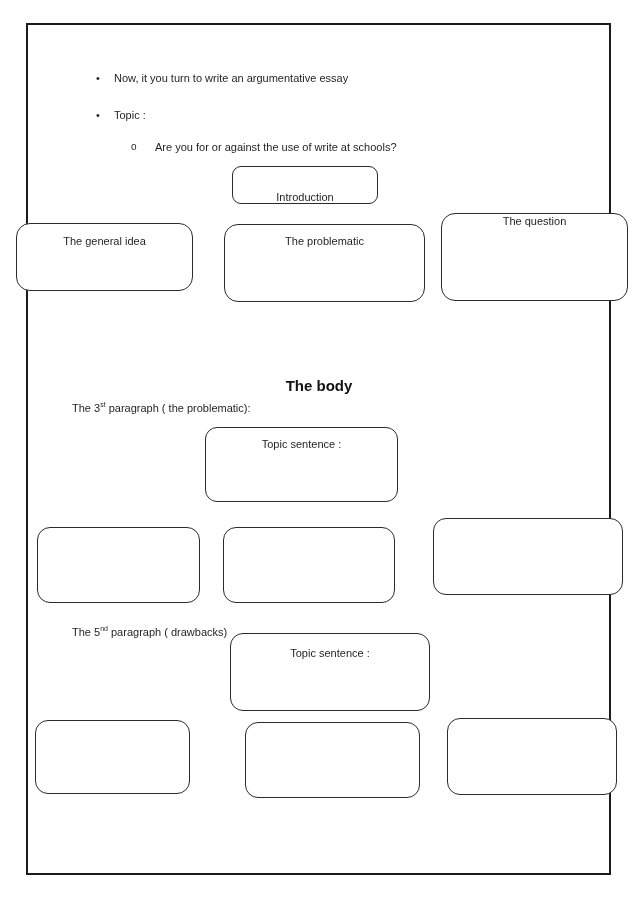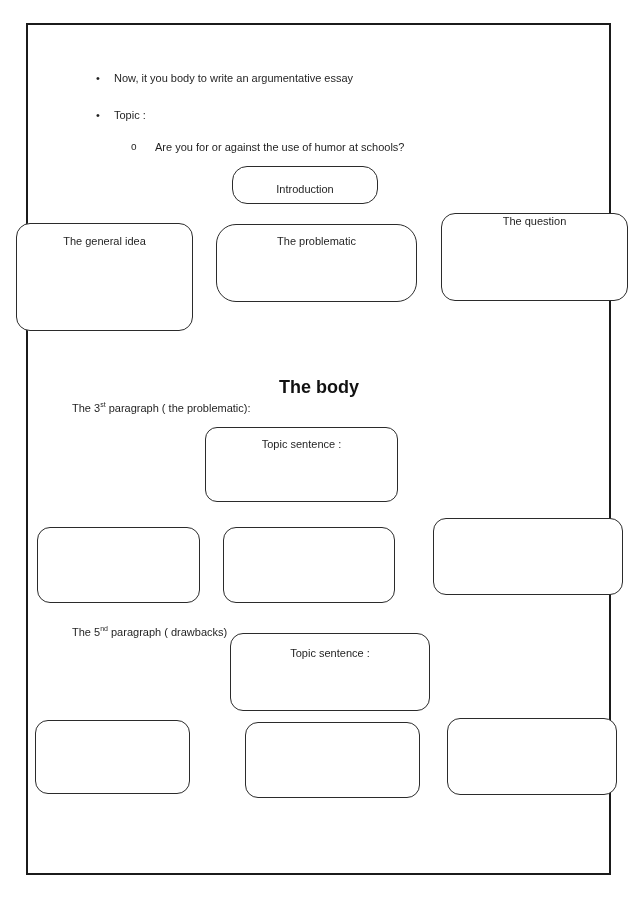--- a/index.html
+++ b/index.html
@@ -55,21 +55,21 @@
     display: block;
     white-space: nowrap;
   }
   .body-heading {
     position: absolute;
     left: 0;
     top: 377px;
     width: 638px;
     text-align: center;
     font-weight: bold;
-    font-size: 18px;
+    font-size: 15px;
     color: #111111;
   }
   .para-label {
     position: absolute;
     left: 72px;
     white-space: nowrap;
   }
   .para-label sup {
     font-size: 7px;
     vertical-align: super;
@@ -78,42 +78,42 @@
 </style>
 </head>
 <body>
 
 <div class="canvas">
 
   <div class="page-border"></div>
 
   <div class="bullet-line" style="left:96px; top:72px;">
     <span class="marker">•</span>
-    <span class="btext">Now, it you body to write an argumentative essay</span>
+    <span class="btext">Now, it you turn to write an argumentative essay</span>
   </div>
 
   <div class="bullet-line" style="left:96px; top:109px;">
     <span class="marker">•</span>
     <span class="btext">Topic :</span>
   </div>
 
   <div class="bullet-line sub" style="left:131px; top:141px;">
     <span class="marker">o</span>
-    <span class="btext">Are you for or against the use of humor at schools?</span>
+    <span class="btext">Are you for or against the use of write at schools?</span>
   </div>
 
-  <div class="rbox" style="left:232px; top:166px; width:146px; height:38px; border-radius:15px; padding-top:16px;">
+  <div class="rbox" style="left:232px; top:166px; width:146px; height:38px; border-radius:9px; padding-top:24px;">
     <span class="box-label">Introduction</span>
   </div>
 
-  <div class="rbox" style="left:16px; top:223px; width:177px; height:108px; border-radius:14px; padding-top:11px;">
+  <div class="rbox" style="left:16px; top:223px; width:177px; height:68px; border-radius:14px; padding-top:11px;">
     <span class="box-label">The general idea</span>
   </div>
 
-  <div class="rbox" style="left:216px; top:224px; width:201px; height:78px; border-radius:20px; padding-top:10px;">
+  <div class="rbox" style="left:224px; top:224px; width:201px; height:78px; border-radius:14px; padding-top:10px;">
     <span class="box-label">The problematic</span>
   </div>
 
   <div class="rbox" style="left:441px; top:213px; width:187px; height:88px; border-radius:14px; padding-top:1px;">
     <span class="box-label">The question</span>
   </div>
 
   <div class="body-heading">The body</div>
 
   <div class="para-label" style="top:402px;">

